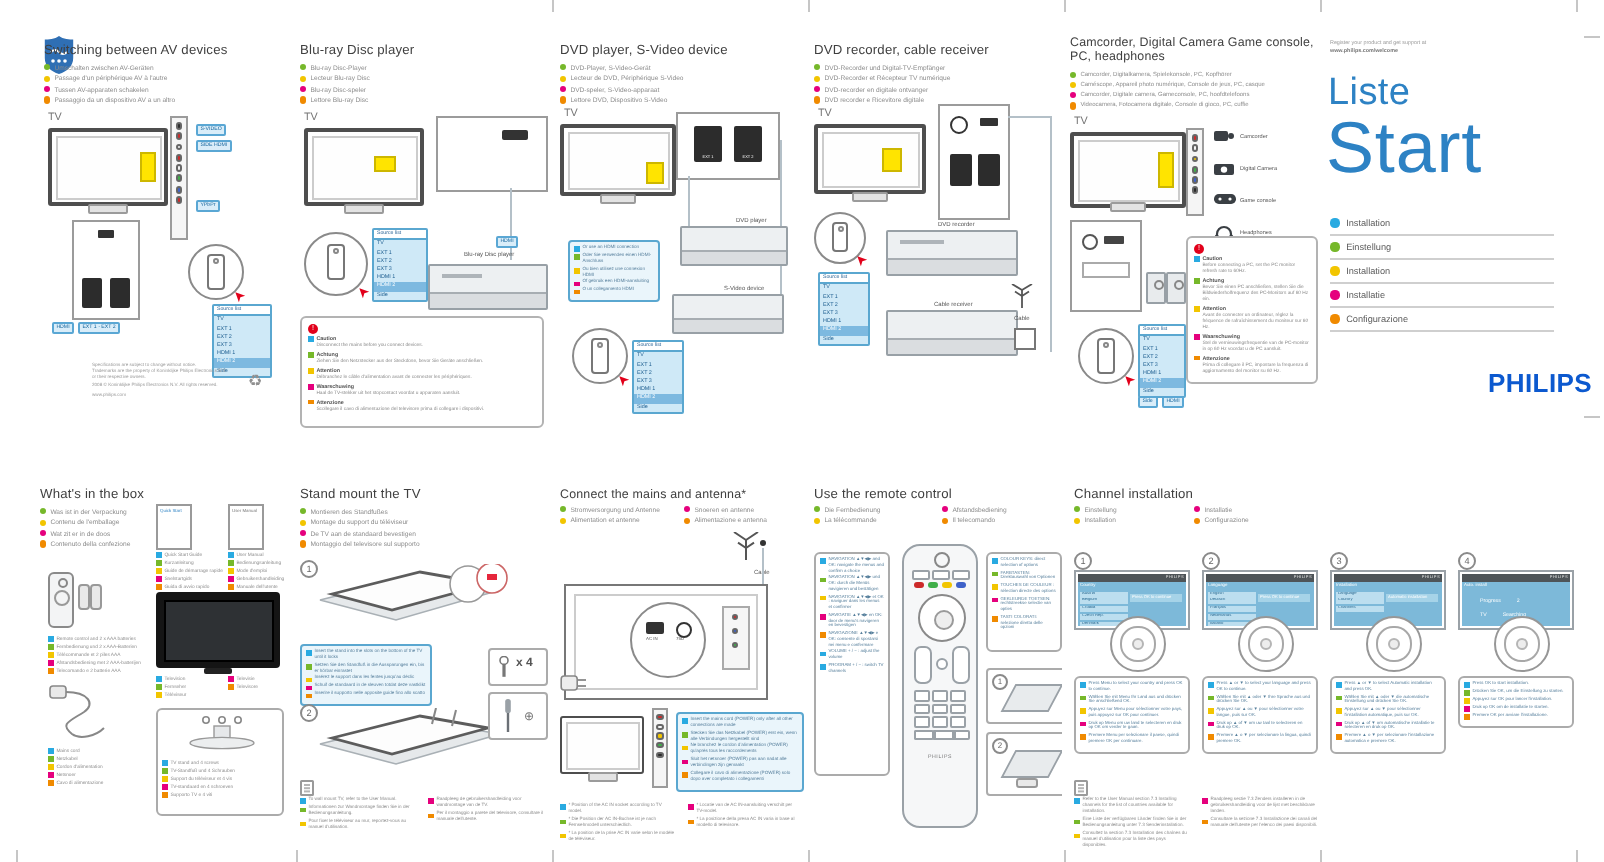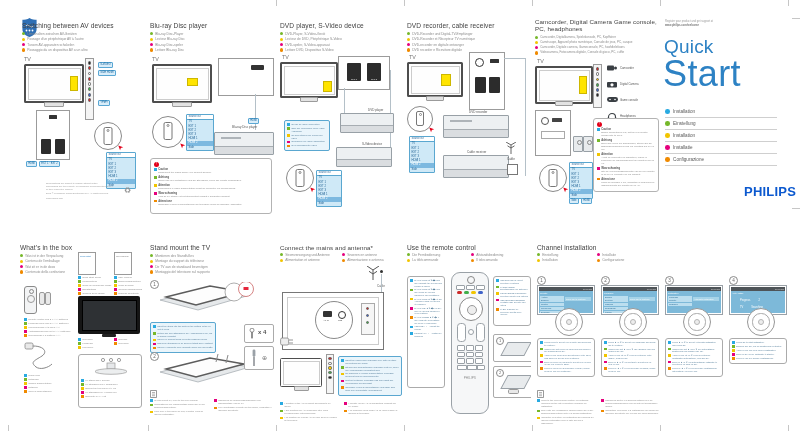--- a/index.html
+++ b/index.html
@@ -571,21 +571,21 @@
           <div class="srow">Side</div>
         </div>
     </div>
     <span class="chip" style="left:34px;top:184px">Side</span>
     <span class="chip" style="left:46px;top:184px">HDMI</span>
   </section>
 
   <section class="panel" style="left:662px;top:14px;width:138px;height:202px">
     <div class="cover-reg" style="left:3px;top:6px">Register your product and get support at</div>
     <div class="cover-reg" style="left:3px;top:10px;font-weight:bold;color:#777">www.philips.com/welcome</div>
-    <div class="quick" style="left:2px;top:22px">Quick</div>
+    <div class="quick" style="left:2px;top:22px">Liste</div>
     <div class="startt" style="left:1px;top:42px">Start</div>
     <div class="cl-list" style="left:3px;top:92px;width:112px">
 
         <div class="cl-row">
           <span class="cl-dot" style="background: rgb(41, 170, 225);"></span>
           <span>Installation</span>
         </div>
 
         <div class="cl-row">
           <span class="cl-dot" style="background: rgb(118, 184, 42);"></span>

